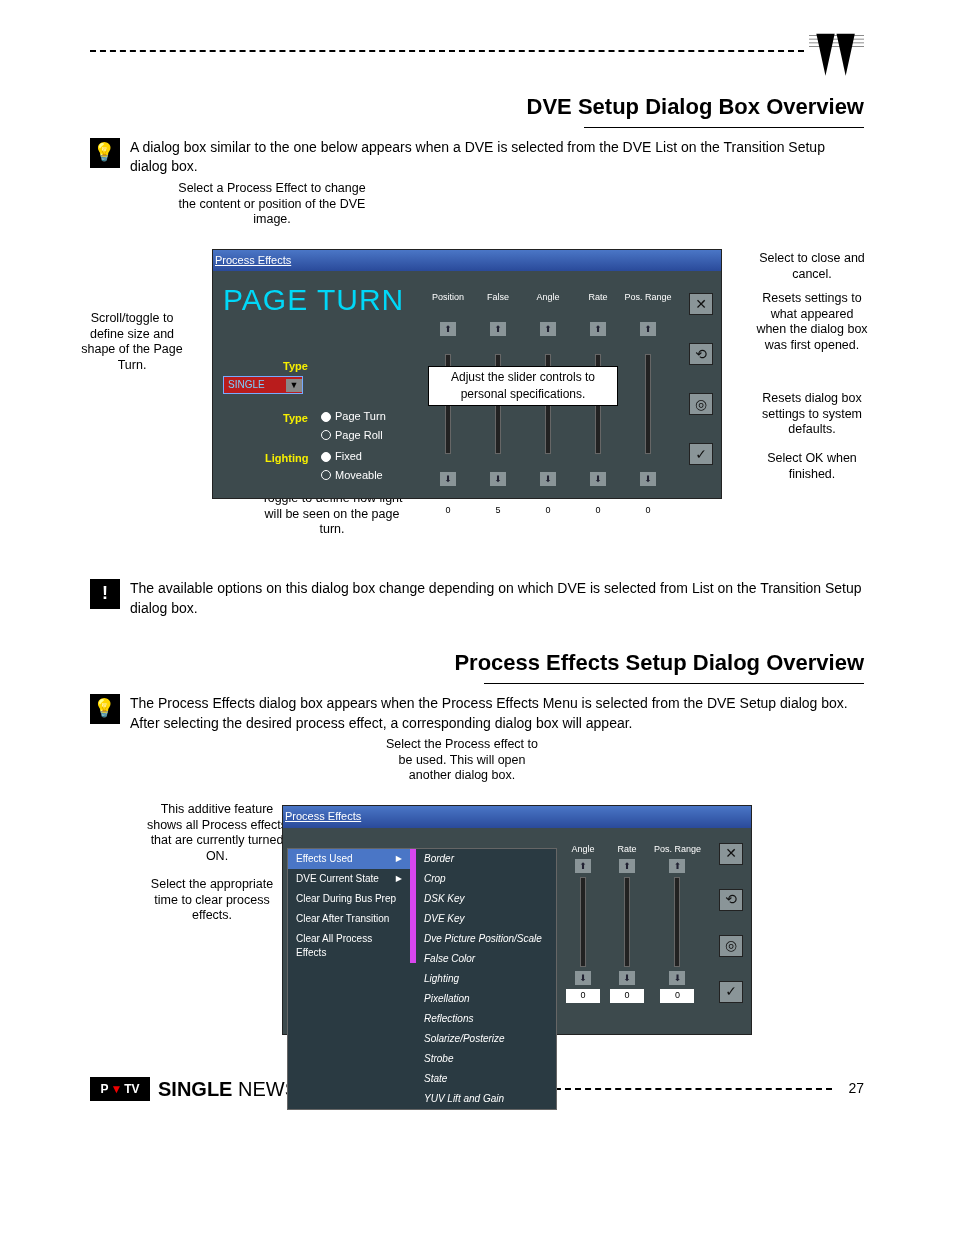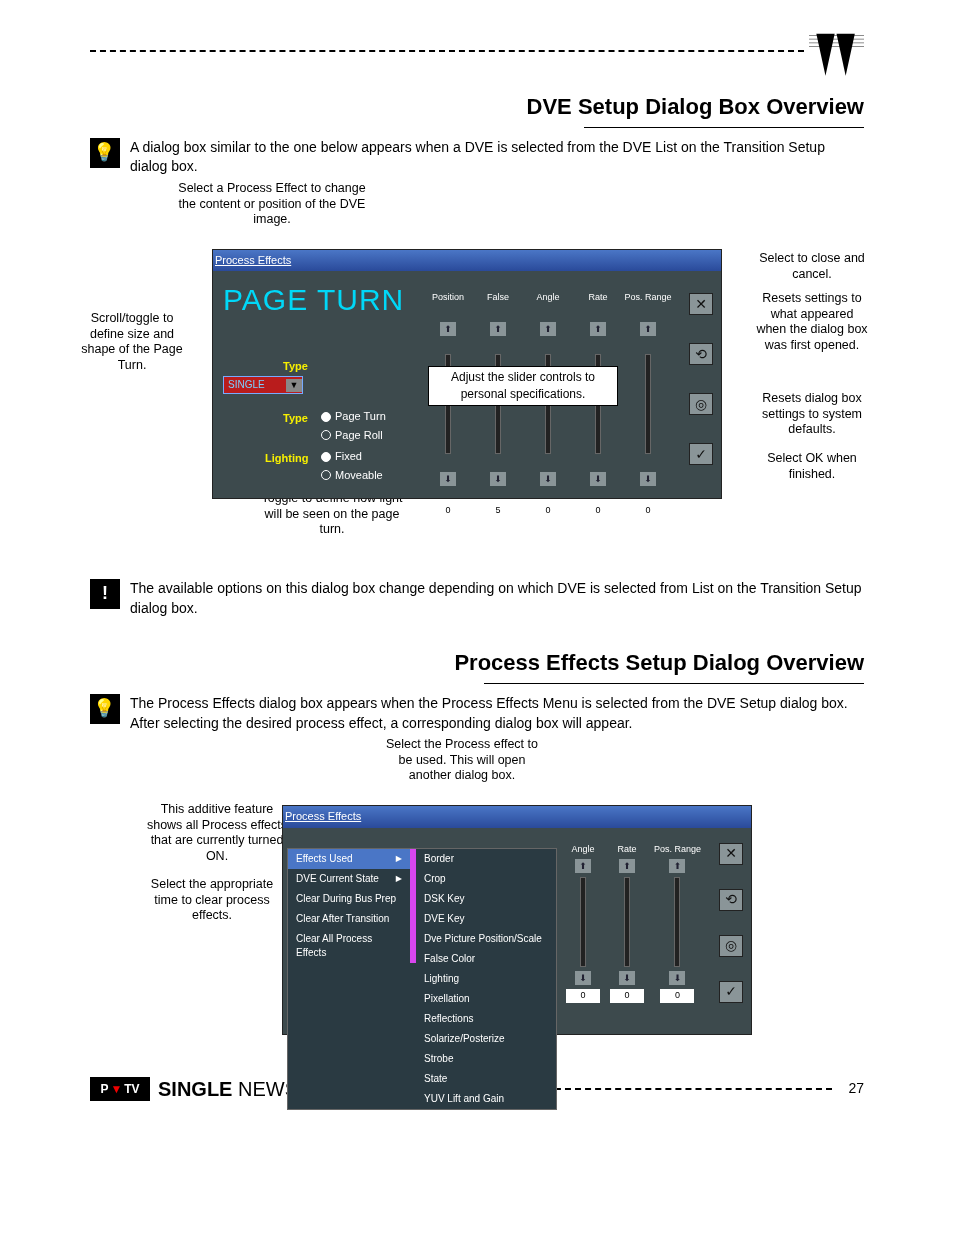--- a/index.html
+++ b/index.html
@@ -180,21 +180,21 @@
     background: #2a3a42;
     border: 1px solid #666;
     font-size: 10px;
     color: #fff;
     z-index: 5;
   }
   .dropdown-menu .col {
     display: inline-block; vertical-align: top;
   }
   .dropdown-menu .col1 { width: 128px; border-right: 6px solid #d946ef; }
-  .dropdown-menu .col2 { width: 140px; }
+  .dropdown-menu .col2 { width: 140px; font-style: italic; }
   .menu-item { padding: 3px 8px; display: flex; justify-content: space-between; align-items: center; }
   .menu-item.hl { background: #4a76c6; }
   .menu-item .tri { font-size: 8px; }
   .behind-labels { position: absolute; left: 20px; }
   
   .footer {
     position: relative;
     margin-top: 40px;
     display: flex; align-items: center; gap: 8px;
     border-top: none;

